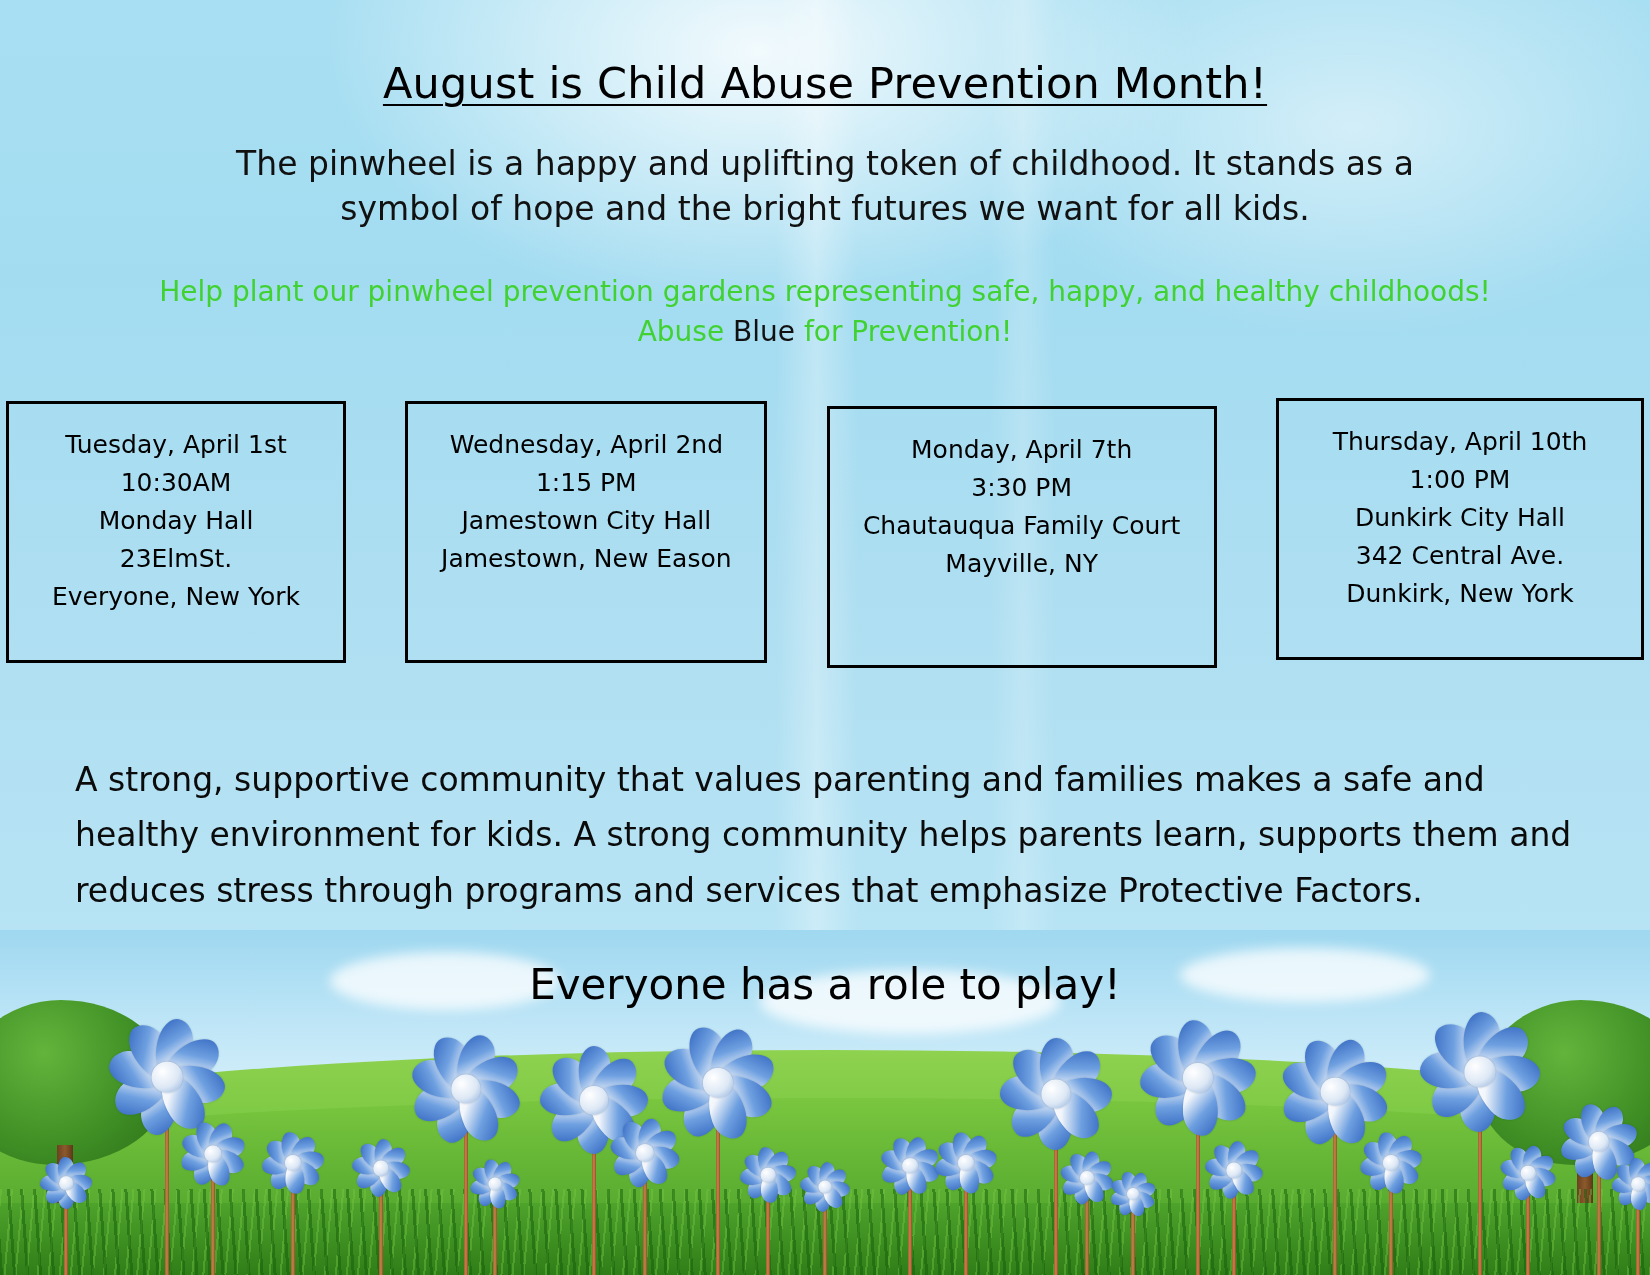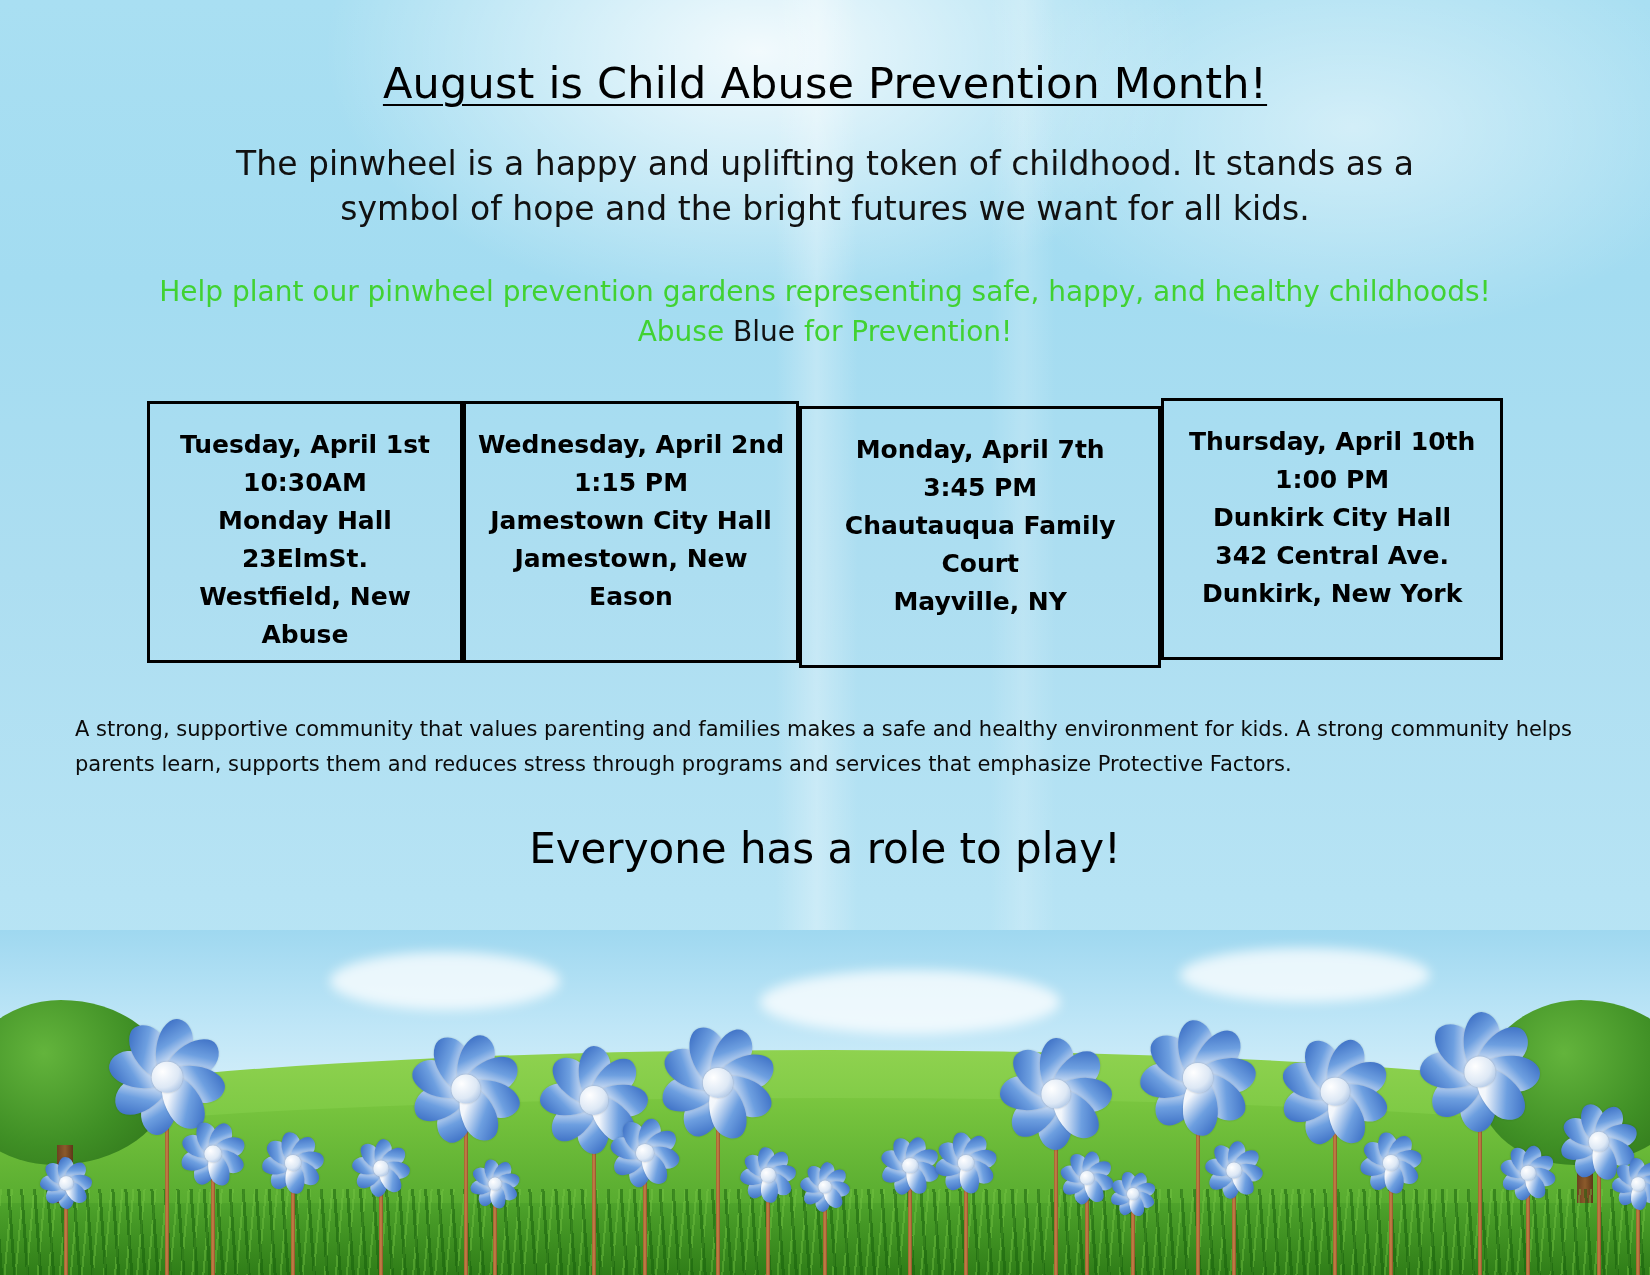--- a/index.html
+++ b/index.html
@@ -72,48 +72,47 @@
     font-size: 28px;
     line-height: 1.45;
     color: #41d232;
   }
   p.green-line .blue-word {
     color: #111;
   }
 
   .cards {
     margin: 48px auto 0;
-    width: 1356px;
+    width: 1638px;
     display: flex;
     justify-content: space-between;
     align-items: flex-start;
-    font-weight: bold;
   }
   .card {
     border: 3px solid #000;
     box-sizing: border-box;
     padding: 22px 8px 20px;
     text-align: center;
     font-size: 25px;
     line-height: 1.52;
     color: #000;
     background: transparent;
   }
   .card-0 { width: 340px; height: 262px; }
   .card-1 { width: 362px; height: 262px; }
   .card-2 { width: 390px; height: 262px; margin-top: 5px; }
   .card-3 { width: 368px; height: 262px; margin-top: -3px; }
 
   .card .line { display: block; }
 
   p.body-para {
-    margin: 44px auto 0;
+    margin: 84px auto 0;
     width: 1500px;
     text-align: left;
-    font-size: 21px;
+    font-size: 33px;
     line-height: 1.68;
     color: #0b0b0b;
   }
 
   h2.footer-line {
     margin: 42px 0 0;
     text-align: center;
     font-size: 42px;
     font-weight: 400;
     color: #000;
@@ -250,33 +249,33 @@
       <span>for Prevention!</span>
     </p>
 
     <div class="cards">
 
       <div class="card card-0">
         <span class="line">Tuesday, April 1st</span>
         <span class="line">10:30AM</span>
         <span class="line">Monday Hall</span>
         <span class="line">23ElmSt.</span>
-        <span class="line">Westfield, New Abuse</span>
+        <span class="line">Everyone, New York</span>
       </div>
 
       <div class="card card-1">
         <span class="line">Wednesday, April 2nd</span>
         <span class="line">1:15 PM</span>
         <span class="line">Jamestown City Hall</span>
         <span class="line">Jamestown, New Eason</span>
       </div>
 
       <div class="card card-2">
         <span class="line">Monday, April 7th</span>
-        <span class="line">3:45 PM</span>
+        <span class="line">3:30 PM</span>
         <span class="line">Chautauqua Family Court</span>
         <span class="line">Mayville, NY</span>
       </div>
 
       <div class="card card-3">
         <span class="line">Thursday, April 10th</span>
         <span class="line">1:00 PM</span>
         <span class="line">Dunkirk City Hall</span>
         <span class="line">342 Central Ave.</span>
         <span class="line">Dunkirk, New York</span>

